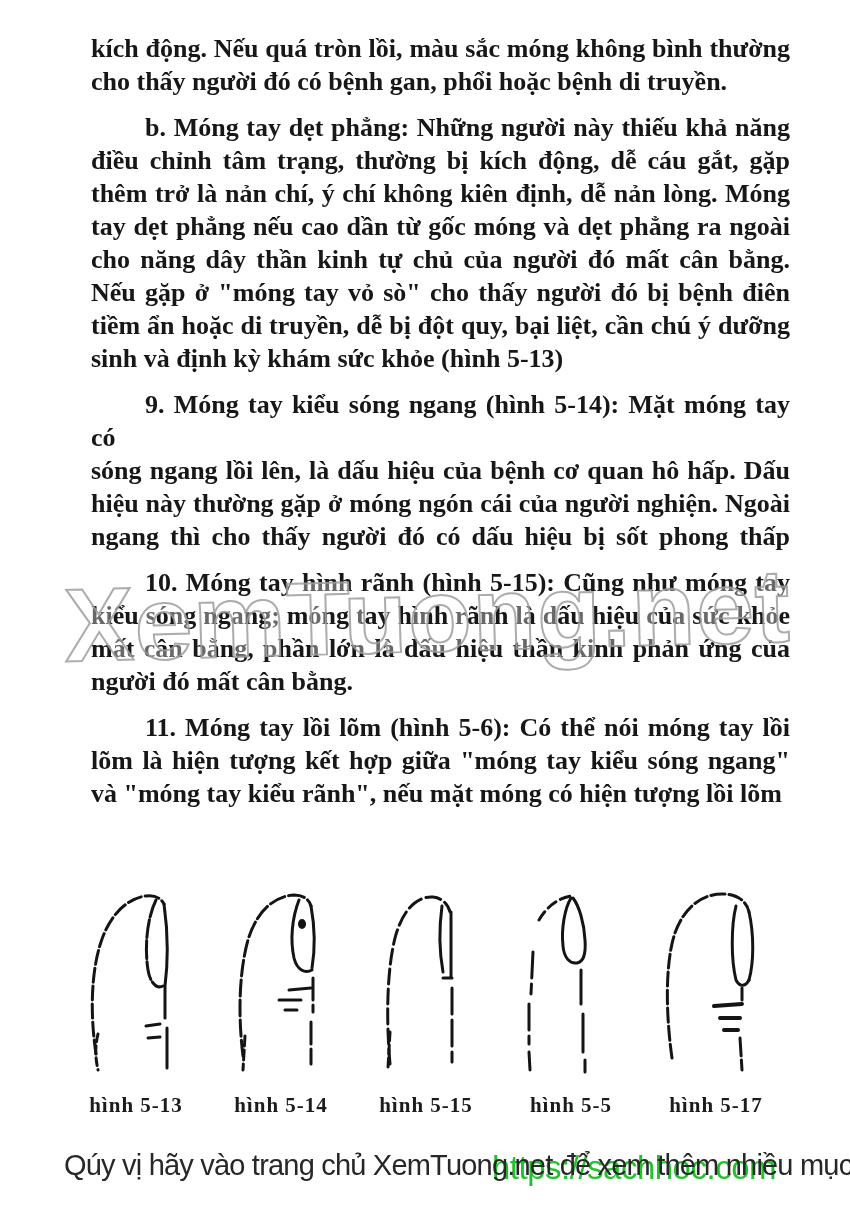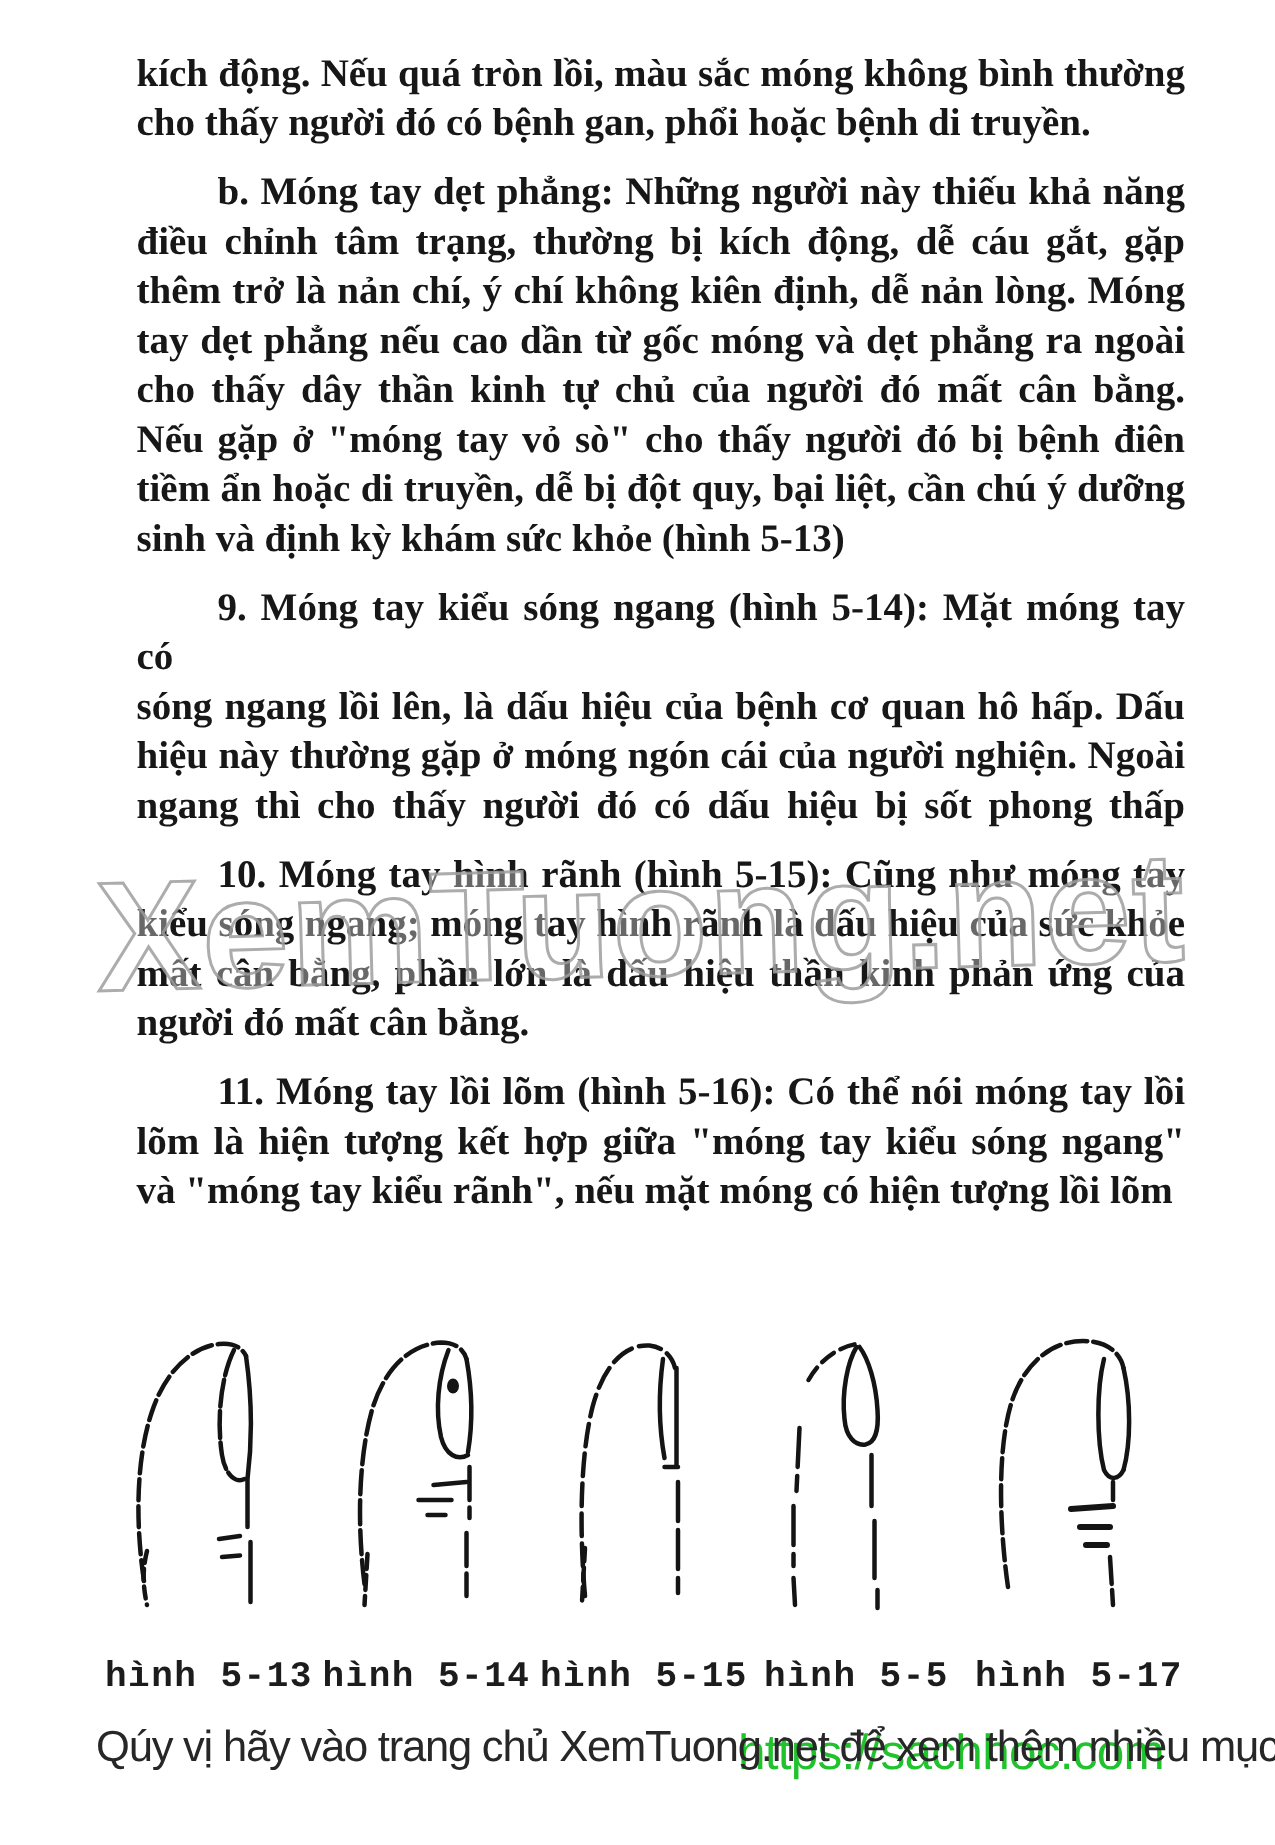--- a/index.html
+++ b/index.html
@@ -35,23 +35,23 @@
   }
   
   .figures{
     position:absolute;left:70px;top:886px;width:712px;height:230px;
     display:flex;justify-content:space-between;align-items:flex-start;
     z-index:2;
   }
   .figure{width:132px;text-align:center;}
   .figure svg{display:block;margin:0 auto;}
   .figure-label{
-    display:block;margin-top:24px;
-    font-family:Liberation Mono, monospace;
-    font-weight:700;font-size:24px;letter-spacing:1px;
+    display:block;margin-top:12px;
+    font-family:Liberation Serif, serif;
+    font-weight:700;font-size:21px;letter-spacing:1px;
     color:#1c1c1c;white-space:nowrap;
   }
   
   .footer-link{
     position:absolute;left:492px;top:1149px;
     font-family:"Liberation Sans", sans-serif;
     font-size:33px;font-weight:400;letter-spacing:-0.5px;
     white-space:nowrap;z-index:1;
   }
   .footer-text{
@@ -67,39 +67,39 @@
 <div class="text-block" id="text-block">
     <div class="para">
       <span class="line">kích động. Nếu quá tròn lồi, màu sắc móng không bình thường</span>
       <span class="line para-last">cho thấy người đó có bệnh gan, phổi hoặc bệnh di truyền.</span>
     </div>
     <div class="para indent">
       <span class="line">b. Móng tay dẹt phẳng: Những người này thiếu khả năng</span>
       <span class="line">điều chỉnh tâm trạng, thường bị kích động, dễ cáu gắt, gặp</span>
       <span class="line">thêm trở là nản chí, ý chí không kiên định, dễ nản lòng. Móng</span>
       <span class="line">tay dẹt phẳng nếu cao dần từ gốc móng và dẹt phẳng ra ngoài</span>
-      <span class="line">cho thấy dây thần kinh tự chủ của người đó mất cân bằng.</span>
+      <span class="line">cho năng dây thần kinh tự chủ của người đó mất cân bằng.</span>
       <span class="line">Nếu gặp ở "móng tay vỏ sò" cho thấy người đó bị bệnh điên</span>
       <span class="line">tiềm ẩn hoặc di truyền, dễ bị đột quy, bại liệt, cần chú ý dưỡng</span>
       <span class="line para-last">sinh và định kỳ khám sức khỏe (hình 5-13)</span>
     </div>
     <div class="para indent">
       <span class="line">9. Móng tay kiểu sóng ngang (hình 5-14): Mặt móng tay có</span>
       <span class="line">sóng ngang lồi lên, là dấu hiệu của bệnh cơ quan hô hấp. Dấu</span>
       <span class="line">hiệu này thường gặp ở móng ngón cái của người nghiện. Ngoài</span>
       <span class="line">ngang thì cho thấy người đó có dấu hiệu bị sốt phong thấp</span>
     </div>
     <div class="para indent">
       <span class="line">10. Móng tay hình rãnh (hình 5-15): Cũng như móng tay</span>
       <span class="line">kiểu sóng ngang; móng tay hình rãnh là dấu hiệu của sức khỏe</span>
       <span class="line">mất cân bằng, phần lớn là dấu hiệu thần kinh phản ứng của</span>
       <span class="line para-last">người đó mất cân bằng.</span>
     </div>
     <div class="para indent">
-      <span class="line">11. Móng tay lồi lõm (hình 5-16): Có thể nói móng tay lồi</span>
+      <span class="line">11. Móng tay lồi lõm (hình 5-6): Có thể nói móng tay lồi</span>
       <span class="line">lõm là hiện tượng kết hợp giữa "móng tay kiểu sóng ngang"</span>
       <span class="line para-last">và "móng tay kiểu rãnh", nếu mặt móng có hiện tượng lồi lõm</span>
     </div>
   </div>
 
 <div class="watermark">XemTuong.net</div>
 
 <div class="figures">
 
   <div class="figure">

